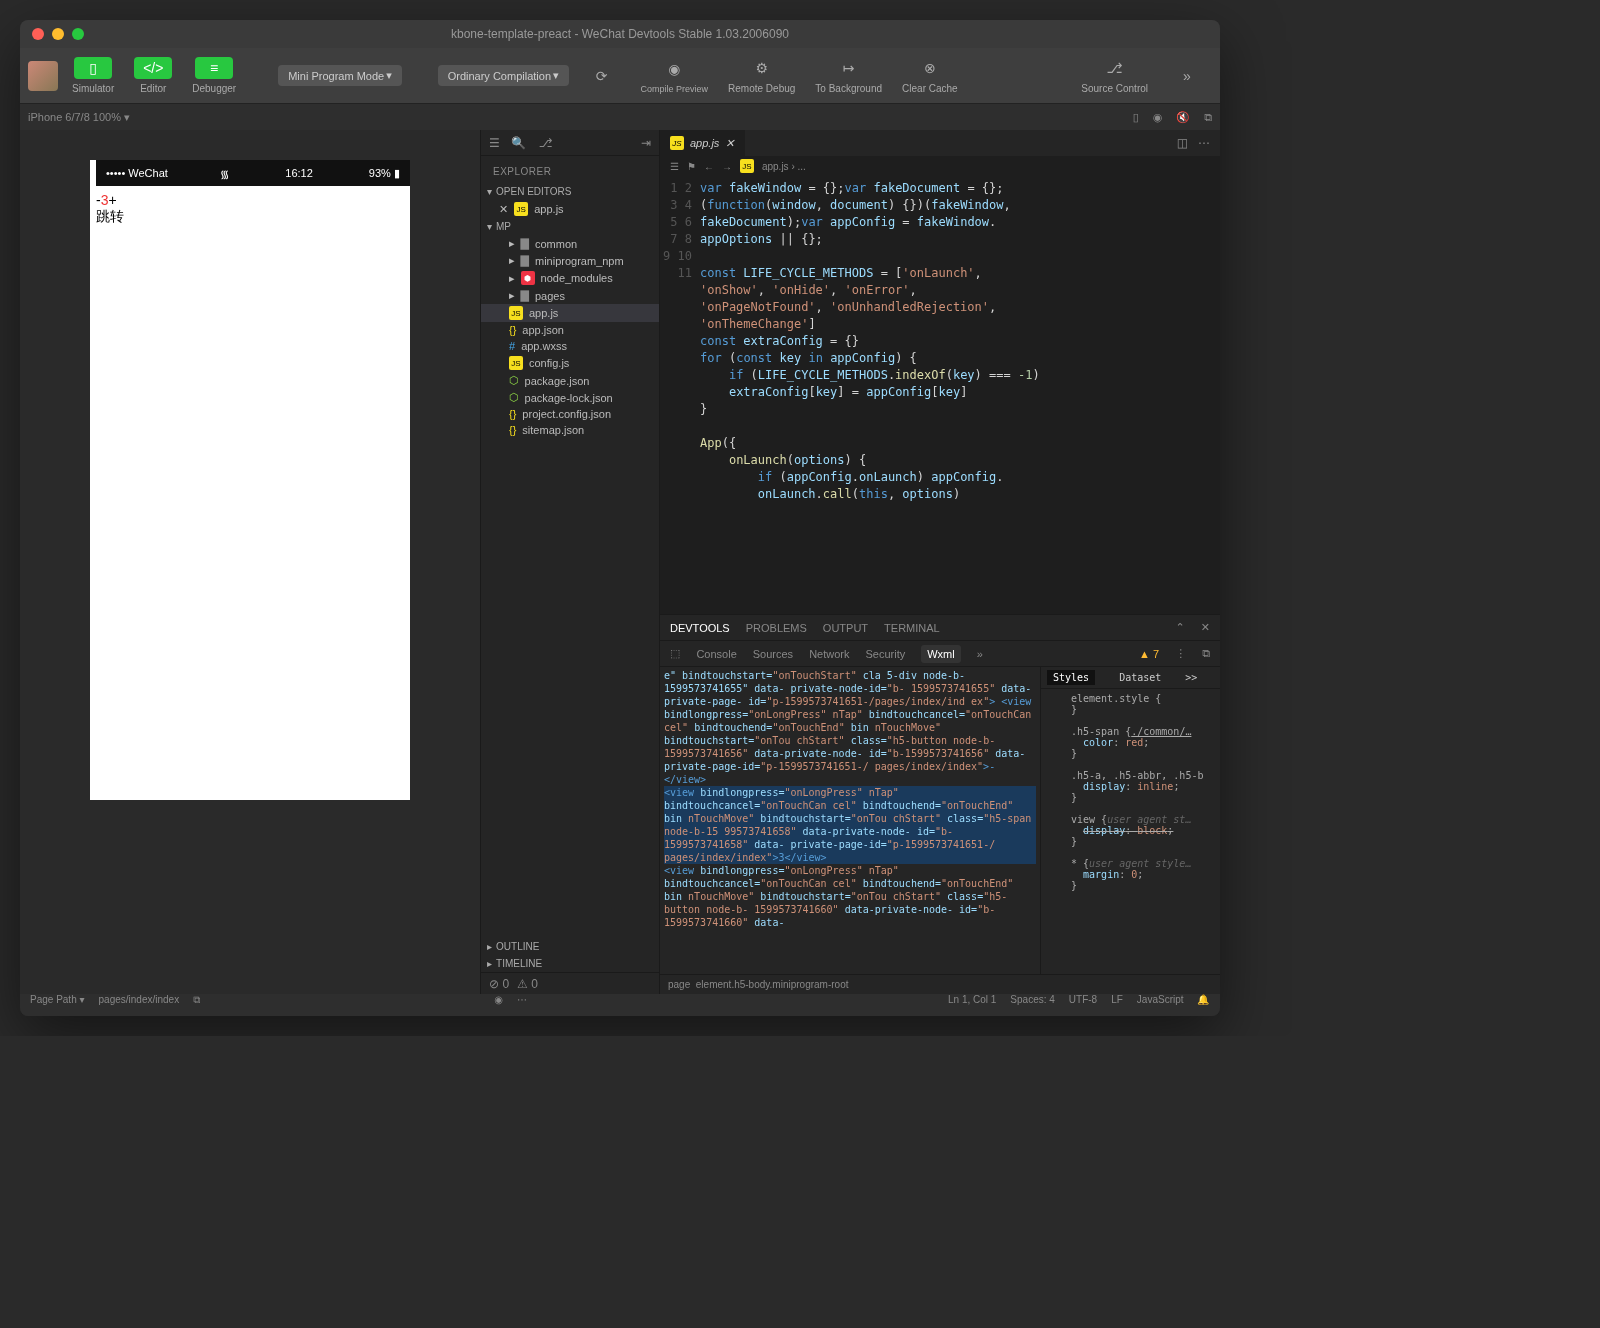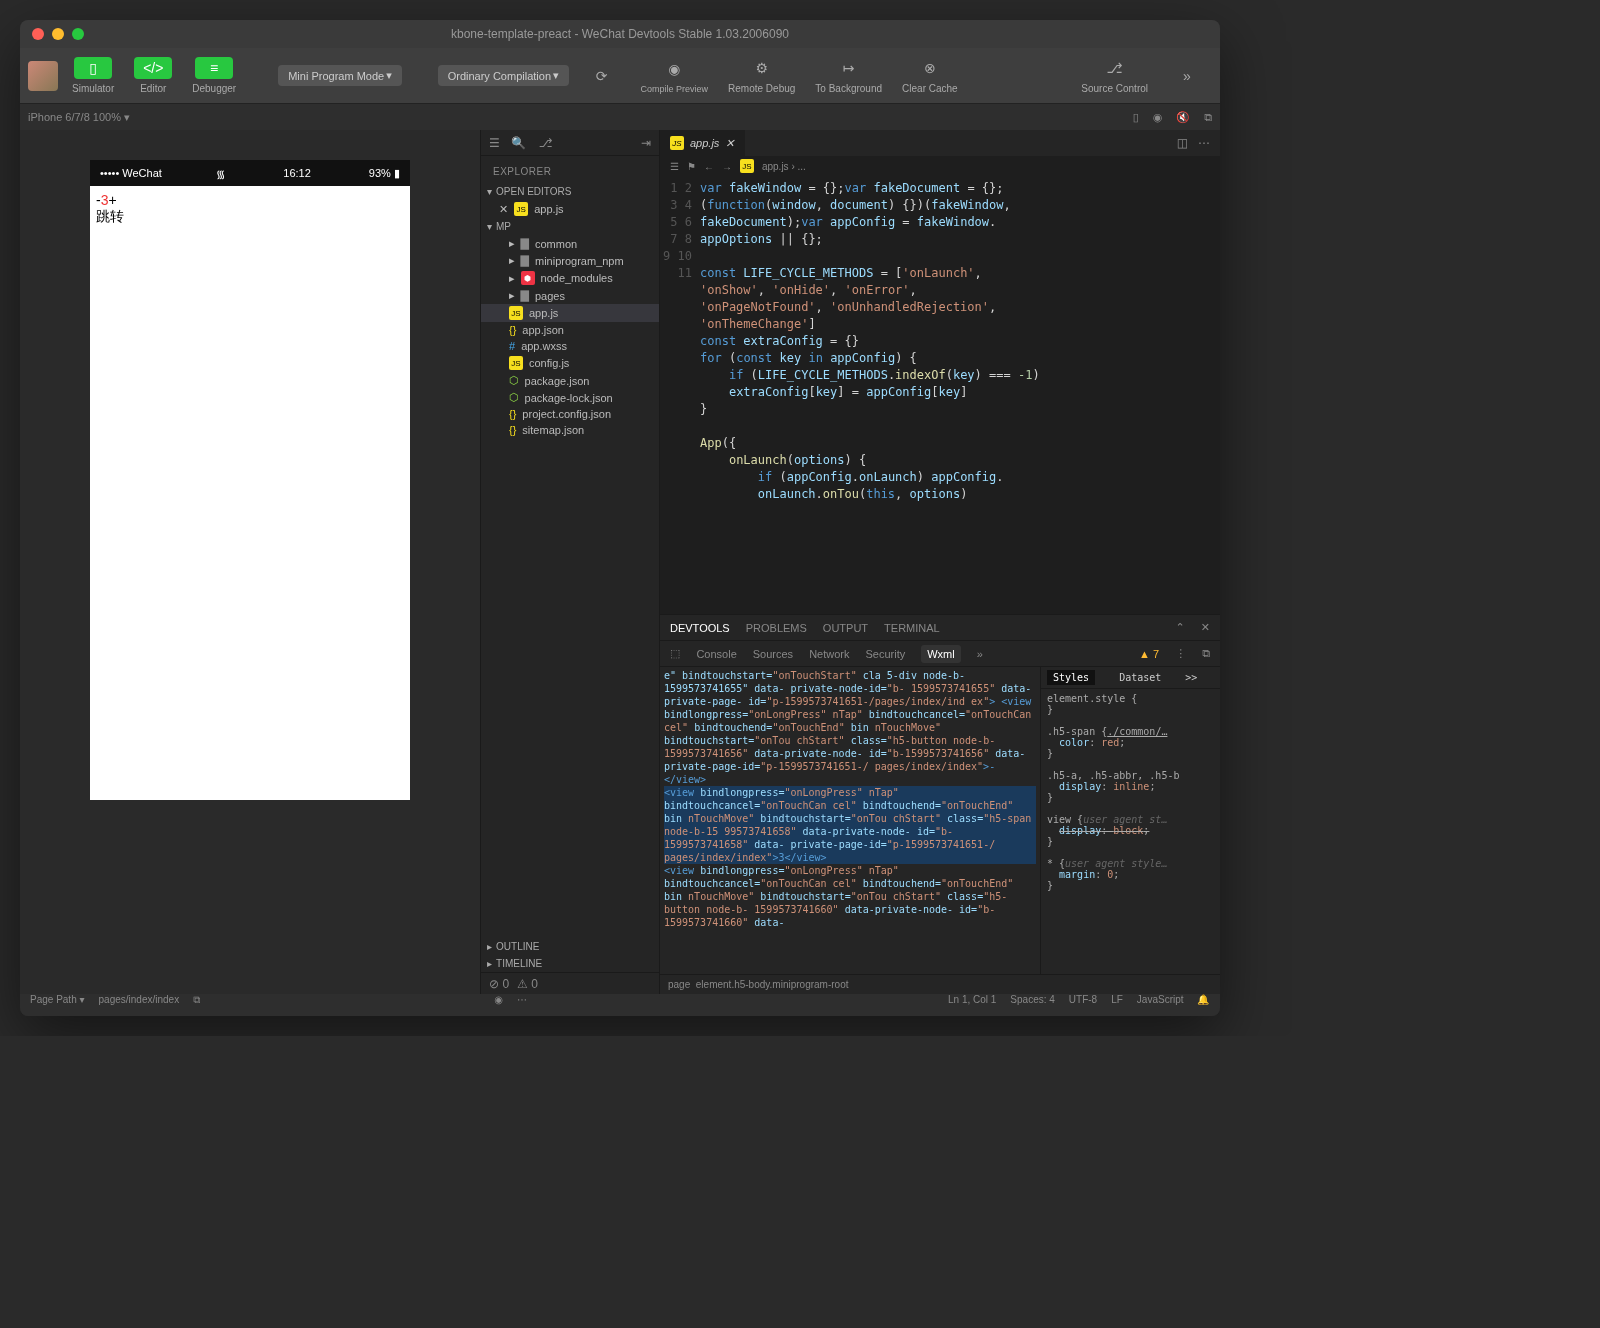--- a/index.html
+++ b/index.html
@@ -21,21 +21,21 @@
 .spacer { flex: 1; }
 
 .subbar { height: 26px; background: #2e2e2e; display: flex; align-items: center; padding: 0 8px; color: #888; font-size: 11px; }
 .subbar .right-icons { margin-left: auto; display: flex; gap: 14px; }
 
 .main { flex: 1; display: flex; min-height: 0; }
 
 
 .simulator { width: 460px; background: #2a2a2a; display: flex; flex-direction: column; align-items: center; padding-top: 30px; }
 .phone { width: 320px; height: 640px; background: #fff; display: flex; flex-direction: column; }
-.phone-status { height: 26px; background: #111; color: #fff; display: flex; align-items: center; justify-content: space-between; padding: 0 10px; font-size: 11px; }
+.phone-status { height: 26px; background: #111; color: #fff; display: flex; align-items: center; justify-content: space-between; padding: 0 10px; font-size: 11px; margin-left: 6px; }
 .phone-header { height: 44px; background: #111; color: #fff; display: flex; align-items: center; justify-content: center; position: relative; font-size: 14px; }
 .phone-header .capsule { position: absolute; right: 8px; display: flex; border: 1px solid #555; border-radius: 14px; height: 26px; }
 .phone-header .capsule span { width: 32px; display: flex; align-items: center; justify-content: center; font-size: 14px; }
 .phone-header .capsule .sep { width: 1px; background: #555; padding: 0; }
 .phone-body { flex: 1; padding: 6px; color: #000; font-size: 14px; }
 .phone-body .minus { color: #e33; }
 
 
 .explorer { width: 180px; background: #252525; display: flex; flex-direction: column; border-left: 1px solid #1a1a1a; border-right: 1px solid #1a1a1a; }
 .exp-top { height: 26px; display: flex; align-items: center; gap: 12px; padding: 0 8px; border-bottom: 1px solid #1a1a1a; color: #888; }
@@ -66,21 +66,21 @@
 .dt-tabs .active { color: #fff; }
 .dt-sub { height: 26px; display: flex; align-items: center; padding: 0 10px; gap: 16px; color: #888; font-size: 11px; border-bottom: 1px solid #1a1a1a; }
 .dt-sub .active { background: #333; color: #fff; padding: 3px 6px; border-radius: 3px; }
 .dt-body { flex: 1; display: flex; min-height: 0; }
 .wxml { flex: 1; overflow: hidden; font-family: Consolas, Menlo, monospace; font-size: 10px; line-height: 13px; padding: 2px 4px; }
 .wxml .sel { background: #1a3a5c; }
 .wxml .t { color: #569cd6; } .wxml .a { color: #9cdcfe; } .wxml .av { color: #ce9178; }
 .styles { width: 180px; border-left: 1px solid #1a1a1a; font-family: Consolas, Menlo, monospace; font-size: 10px; }
 .styles-tabs { height: 22px; display: flex; align-items: center; gap: 24px; padding: 0 6px; border-bottom: 1px solid #1a1a1a; }
 .styles-tabs .active { background: #111; color: #fff; padding: 2px 6px; }
-.styles-body { padding: 4px 6px; color: #aaa; }
+.styles-body { padding: 4px 6px; color: #aaa; margin-left: 24px; }
 .styles-body .prop { color: #9cdcfe; text-align: center; } .styles-body .val { color: #ce9178; }
 
 .dt-footer { height: 20px; display: flex; align-items: center; padding: 0 8px; color: #888; font-size: 10px; border-top: 1px solid #1a1a1a; }
 
 .statusbar { height: 22px; background: #2e2e2e; display: flex; padding: 0 10px; color: #888; font-size: 10px; gap: 14px; border-radius: 0 0 8px 8px; }
 .statusbar .right { margin-left: auto; display: flex; gap: 14px; }
 </style>
 </head>
 <body>
 
@@ -281,21 +281,21 @@
 <span class="s">'onThemeChange'</span><span class="p">]</span>
 <span class="k">const</span> <span class="v">extraConfig</span> <span class="o">= {}</span>
 <span class="k">for</span> <span class="p">(</span><span class="k">const</span> <span class="v">key</span> <span class="k">in</span> <span class="v">appConfig</span><span class="p">) {</span>
     <span class="k">if</span> <span class="p">(</span><span class="v">LIFE_CYCLE_METHODS</span><span class="p">.</span><span class="f">indexOf</span><span class="p">(</span><span class="v">key</span><span class="p">)</span> <span class="o">===</span> <span class="n">-1</span><span class="p">)</span>
     <span class="v">extraConfig</span><span class="p">[</span><span class="v">key</span><span class="p">] =</span> <span class="v">appConfig</span><span class="p">[</span><span class="v">key</span><span class="p">]</span>
 <span class="p">}</span>
 
 <span class="f">App</span><span class="p">({</span>
     <span class="f">onLaunch</span><span class="p">(</span><span class="v">options</span><span class="p">) {</span>
         <span class="k">if</span> <span class="p">(</span><span class="v">appConfig</span><span class="p">.</span><span class="v">onLaunch</span><span class="p">)</span> <span class="v">appConfig</span><span class="p">.</span>
-        <span class="v">onLaunch</span><span class="p">.</span><span class="f">onTou</span><span class="p">(</span><span class="k">this</span><span class="p">,</span> <span class="v">options</span><span class="p">)</span></div>
+        <span class="v">onLaunch</span><span class="p">.</span><span class="f">call</span><span class="p">(</span><span class="k">this</span><span class="p">,</span> <span class="v">options</span><span class="p">)</span></div>
       </div>
 
       <div class="devtools">
         <div class="dt-tabs">
           <span class="active">DEVTOOLS</span>
           <span>PROBLEMS</span>
           <span>OUTPUT</span>
           <span>TERMINAL</span>
           <span style="margin-left:auto">⌃</span>
           <span>✕</span>

